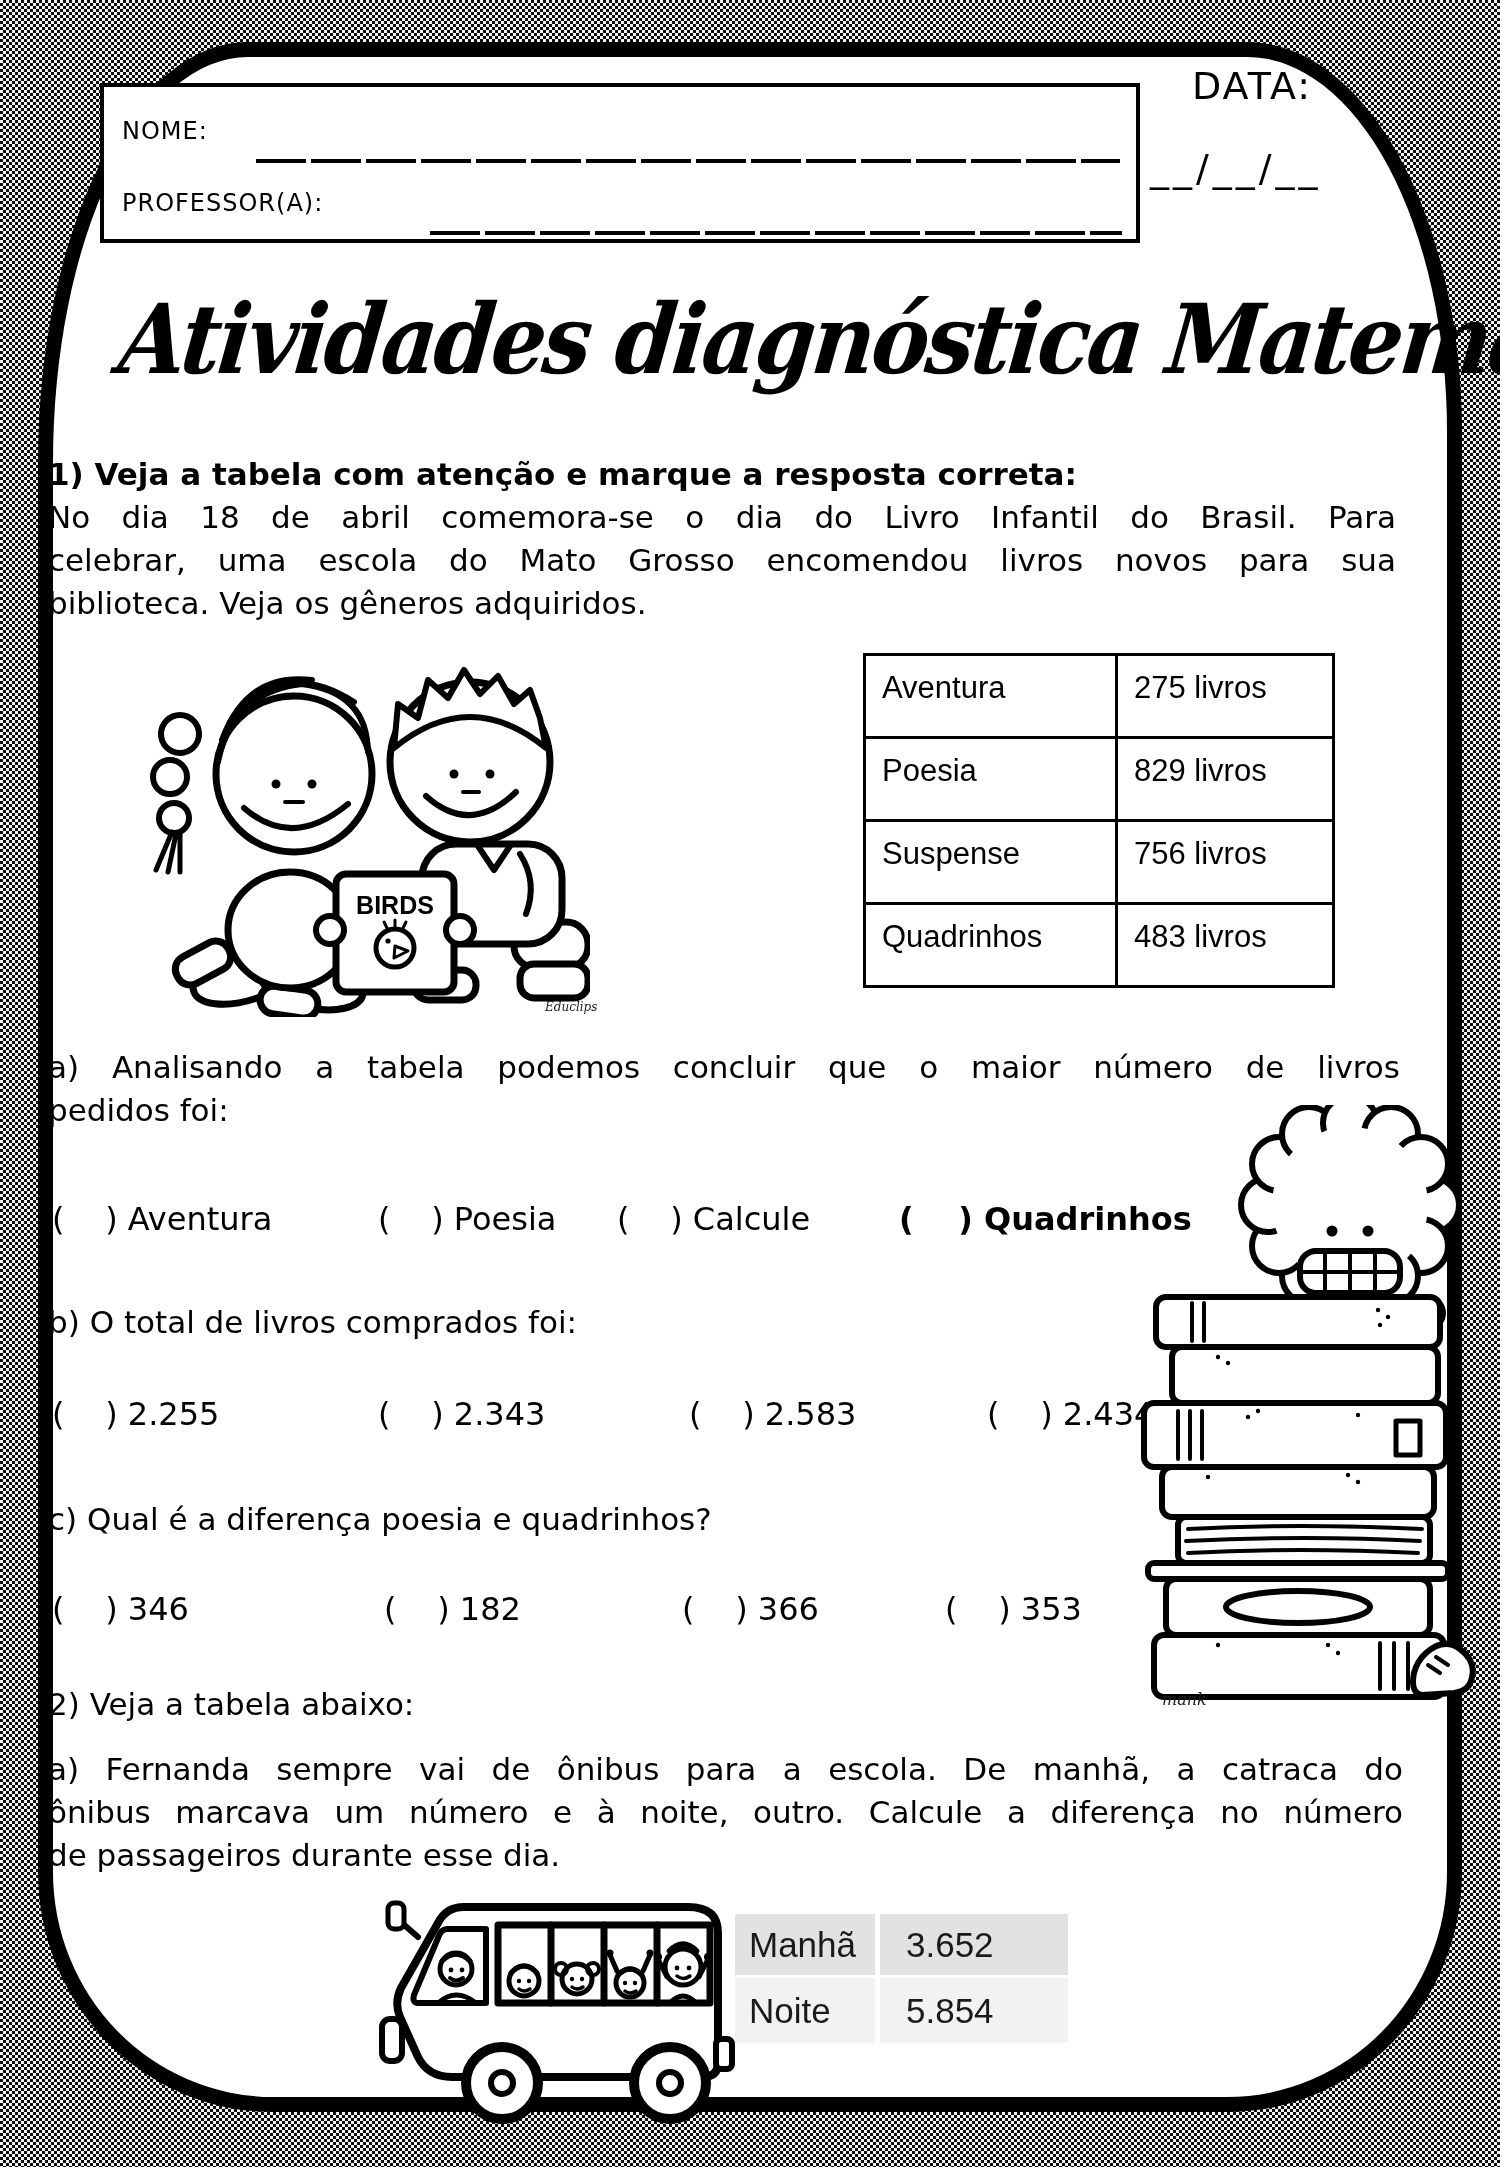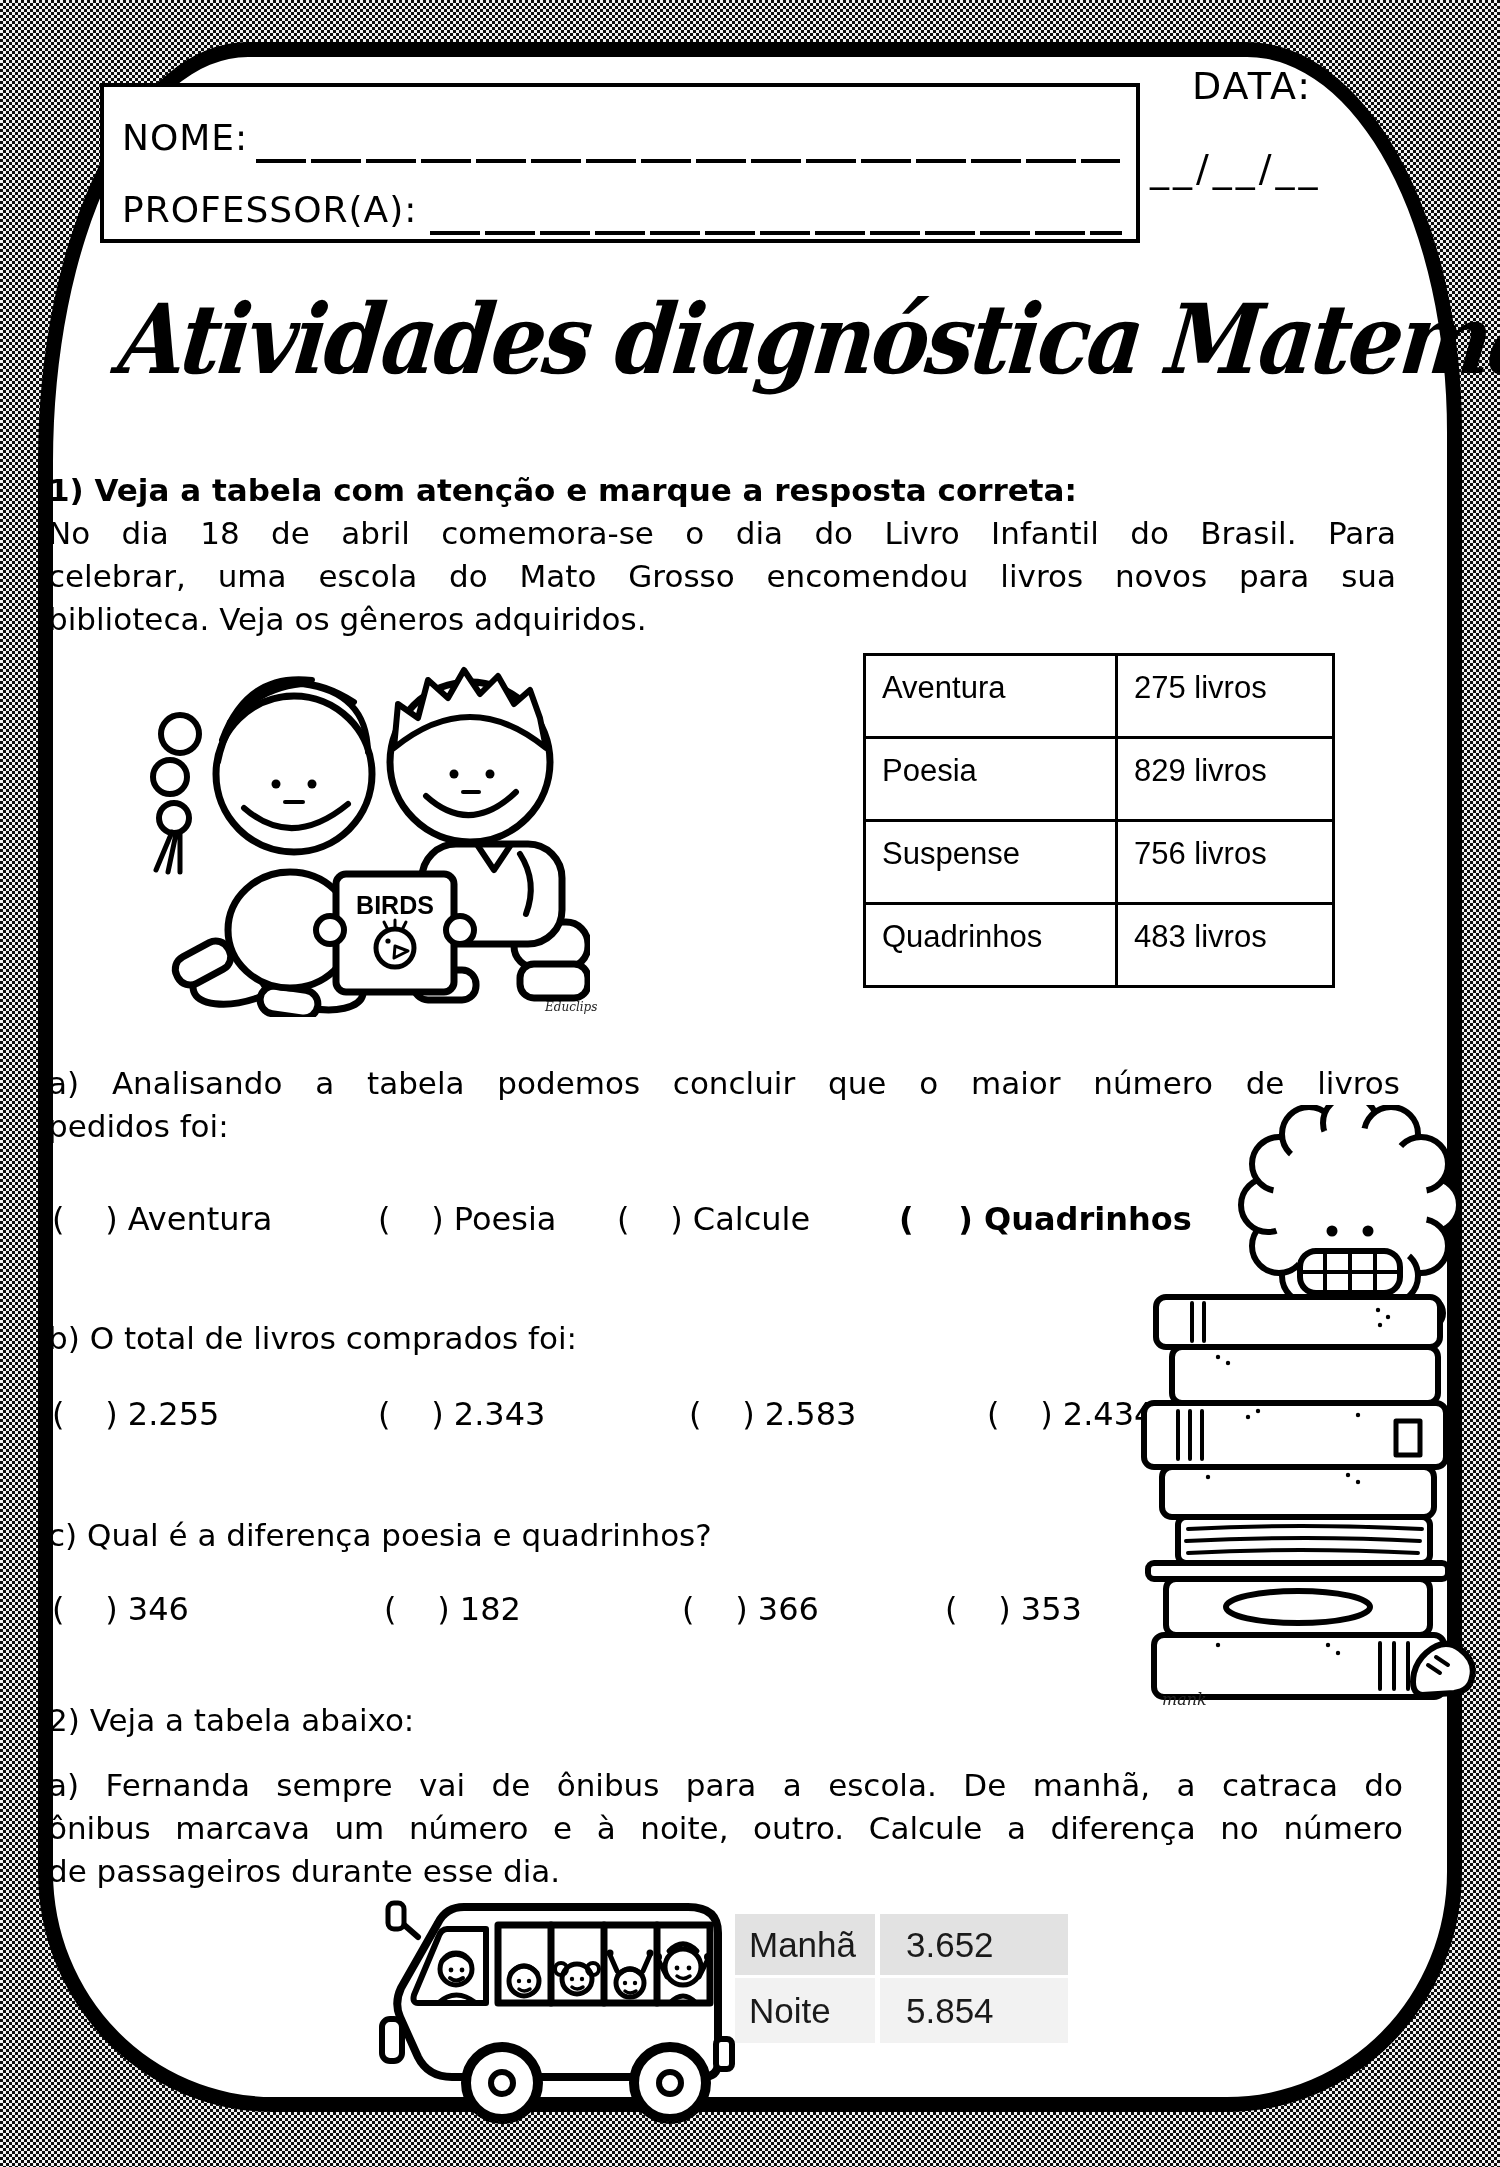--- a/index.html
+++ b/index.html
@@ -7,26 +7,26 @@
     position:relative;width:1500px;height:2167px;overflow:hidden;
     background:repeating-conic-gradient(#0d0d0d 0% 25%, #f2f2f2 0% 50%) 0 0 / 6px 6px;
     font-family:"DejaVu Sans",sans-serif;color:#000;
   }
   .page{
     position:absolute;left:38px;top:42px;width:1424px;height:2070px;box-sizing:border-box;
     background:#fff;border:15px solid #000;
     border-radius:210px 215px 235px 235px / 420px 390px 240px 240px;
   }
   .abs{position:absolute;}
-  .line{font-size:31px;line-height:1.25;margin-top:16px;}
+  .line{font-size:31px;line-height:1.25;}
   .nw{white-space:nowrap;}
   .bold{font-weight:bold;}
   .just{text-align:justify;text-align-last:justify;}
   .header-box{position:absolute;left:100px;top:83px;width:1040px;height:160px;box-sizing:border-box;border:4px solid #000;background:#fff;}
-  .hb-label{position:absolute;font-size:36px;letter-spacing:1px;white-space:nowrap;}
+  .hb-label{position:absolute;font-size:24px;letter-spacing:1px;white-space:nowrap;}
   .blank-line{position:absolute;height:4px;background:repeating-linear-gradient(90deg,#000 0 50px,rgba(0,0,0,0) 50px 55px);}
   .date-label{position:absolute;left:1192px;top:64px;font-size:38px;letter-spacing:2px;}
   .date-blanks{position:absolute;left:1150px;top:146px;font-size:38px;letter-spacing:4px;white-space:pre;}
   .title{
     position:absolute;left:120px;top:288px;width:1260px;text-align:center;
     font-family:"DejaVu Serif",serif;font-style:italic;font-weight:bold;
     font-size:86px;letter-spacing:-3px;transform:skewX(-6deg) scaleY(1.12);transform-origin:center;
     white-space:nowrap;
   }
   .gtable{position:absolute;left:863px;top:653px;border-collapse:collapse;background:#fff;font-family:"Liberation Sans",sans-serif;}

